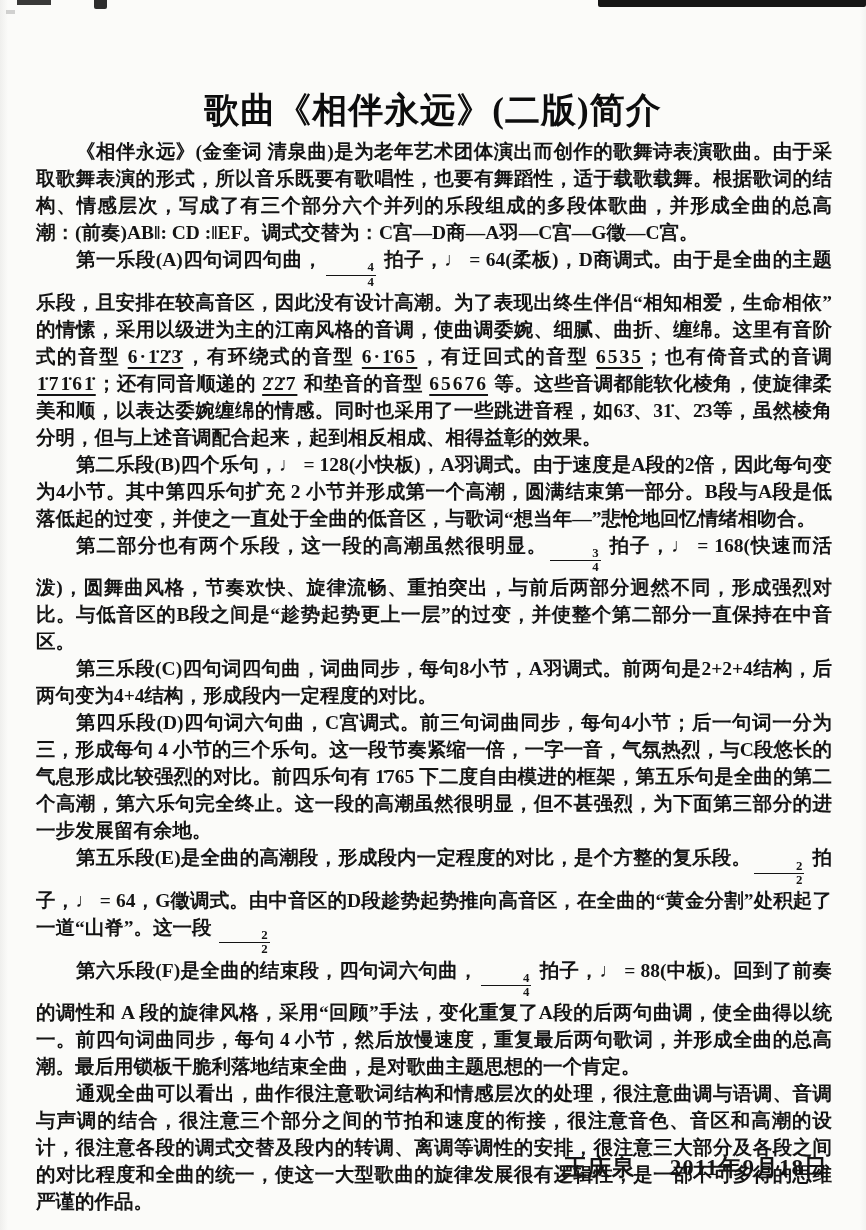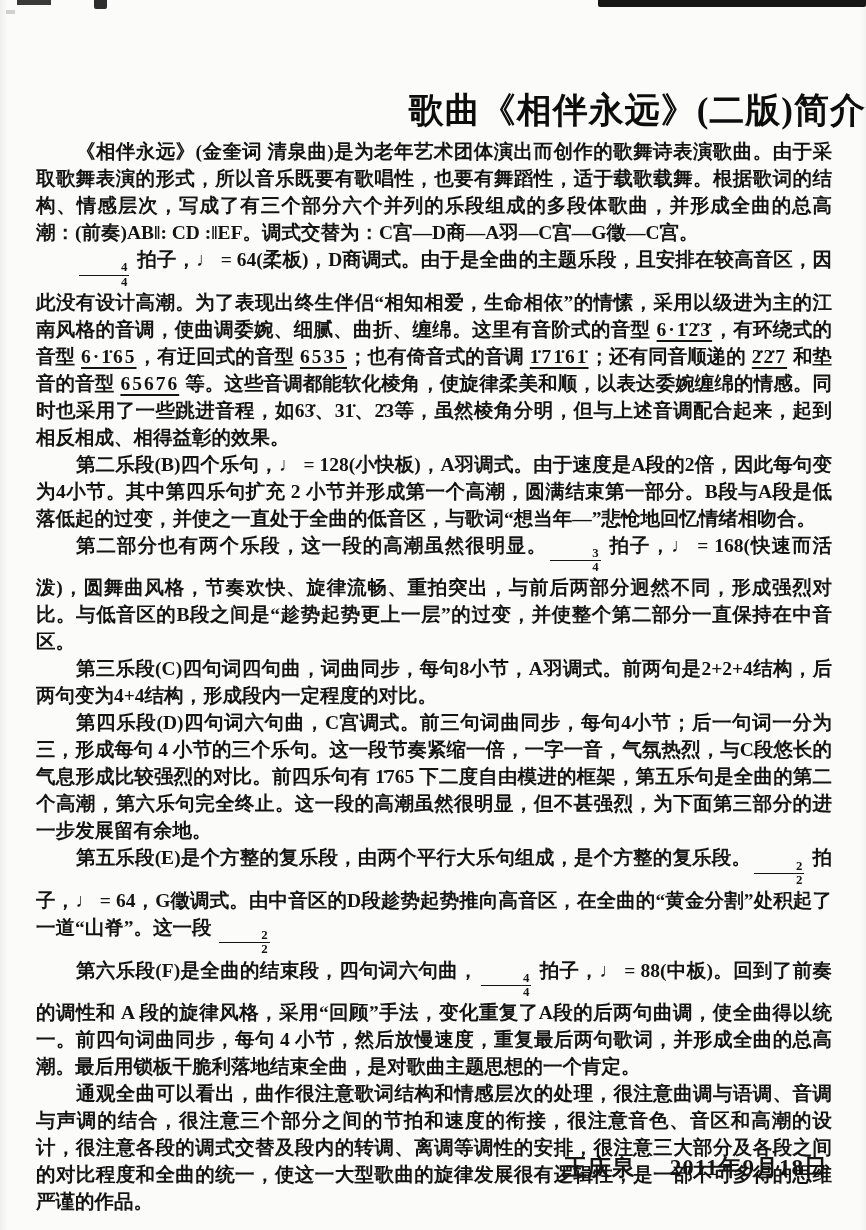--- a/index.html
+++ b/index.html
@@ -15,21 +15,21 @@
   }
   
   .artifact{position:absolute;background:#161616;}
   .bar-top-right{top:0;left:598px;width:268px;height:7px;border-radius:0 0 2px 2px;}
   .mark-a{top:0;left:17px;width:34px;height:5px;opacity:.85;}
   .mark-b{top:0;left:94px;width:13px;height:9px;opacity:.9;border-radius:0 0 2px 2px;}
   .mark-c{top:10px;left:6px;width:9px;height:4px;opacity:.18;}
 
   .title{
     position:absolute;top:64px;left:0;width:100%;
-    text-align:right;
+    text-align:center;
     font-size:35px;font-weight:900;letter-spacing:1px;
     color:#0d0d0d;
   }
   .doc{
     position:absolute;top:138px;left:36px;width:796px;
     font-size:19.5px;line-height:27px;font-weight:600;
     text-align:justify;text-justify:inter-ideograph;
   }
   .para{margin:0;text-indent:2.05em;}
   .run{}
@@ -59,32 +59,32 @@
 <div class="page">
   <div class="artifact bar-top-right"></div>
   <div class="artifact mark-a"></div>
   <div class="artifact mark-b"></div>
   <div class="artifact mark-c"></div>
 
   <h1 class="title">歌曲《相伴永远》(二版)简介</h1>
 
   <div class="doc">
       <p class="para"><span class="run">《相伴永远》(金奎词 清泉曲)是为老年艺术团体演出而创作的歌舞诗表演歌曲。由于采取歌舞表演的形式，所以音乐既要有歌唱性，也要有舞蹈性，适于载歌载舞。根据歌词的结构、情感层次，写成了有三个部分六个并列的乐段组成的多段体歌曲，并形成全曲的总高潮：(前奏)AB‖: CD :‖EF。调式交替为：C宫—D商—A羽—C宫—G徵—C宫。</span></p>
-      <p class="para"><span class="frac">
+      <p class="para"><span class="run">第一乐段(A)四句词四句曲，</span><span class="frac">
           <span class="num">4</span>
           <span class="den">4</span>
         </span><span class="run"> 拍子，♩ = 64(柔板)，D商调式。由于是全曲的主题乐段，且安排在较高音区，因此没有设计高潮。为了表现出终生伴侣“相知相爱，生命相依”的情愫，采用以级进为主的江南风格的音调，使曲调委婉、细腻、曲折、缠绵。这里有音阶式的音型 </span><span class="jianpu">6·1̇2̇3̇</span><span class="run">，有环绕式的音型 </span><span class="jianpu">6·1̇65</span><span class="run">，有迂回式的音型 </span><span class="jianpu">6535</span><span class="run">；也有倚音式的音调 </span><span class="jianpu">1̇71̇61̇</span><span class="run">；还有同音顺递的 </span><span class="jianpu">2̇2̇7</span><span class="run"> 和垫音的音型 </span><span class="jianpu">65676</span><span class="run"> 等。这些音调都能软化棱角，使旋律柔美和顺，以表达委婉缠绵的情感。同时也采用了一些跳进音程，如63̇、31̇、2̇3等，虽然棱角分明，但与上述音调配合起来，起到相反相成、相得益彰的效果。</span></p>
       <p class="para"><span class="run">第二乐段(B)四个乐句，♩ = 128(小快板)，A羽调式。由于速度是A段的2倍，因此每句变为4小节。其中第四乐句扩充 2 小节并形成第一个高潮，圆满结束第一部分。B段与A段是低落低起的过变，并使之一直处于全曲的低音区，与歌词“想当年—”悲怆地回忆情绪相吻合。</span></p>
       <p class="para"><span class="run">第二部分也有两个乐段，这一段的高潮虽然很明显。</span><span class="frac">
           <span class="num">3</span>
           <span class="den">4</span>
         </span><span class="run"> 拍子，♩ = 168(快速而活泼)，圆舞曲风格，节奏欢快、旋律流畅、重拍突出，与前后两部分迥然不同，形成强烈对比。与低音区的B段之间是“趁势起势更上一层”的过变，并使整个第二部分一直保持在中音区。</span></p>
       <p class="para"><span class="run">第三乐段(C)四句词四句曲，词曲同步，每句8小节，A羽调式。前两句是2+2+4结构，后两句变为4+4结构，形成段内一定程度的对比。</span></p>
       <p class="para"><span class="run">第四乐段(D)四句词六句曲，C宫调式。前三句词曲同步，每句4小节；后一句词一分为三，形成每句 4 小节的三个乐句。这一段节奏紧缩一倍，一字一音，气氛热烈，与C段悠长的气息形成比较强烈的对比。前四乐句有 </span><span class="run">1̇765</span><span class="run"> 下二度自由模进的框架，第五乐句是全曲的第二个高潮，第六乐句完全终止。这一段的高潮虽然很明显，但不甚强烈，为下面第三部分的进一步发展留有余地。</span></p>
-      <p class="para"><span class="run">第五乐段(E)是个方整的复乐段，由两个平行大乐句组成，是个方整的复乐段。</span><span class="frac">
+      <p class="para"><span class="run">第五乐段(E)是全曲的高潮段，形成段内一定程度的对比，是个方整的复乐段。</span><span class="frac">
           <span class="num">2</span>
           <span class="den">2</span>
         </span><span class="run"> 拍子，♩ = 64，G徵调式。由中音区的D段趁势起势推向高音区，在全曲的“黄金分割”处积起了一道“山脊”。这一段 </span><span class="frac">
           <span class="num">2</span>
           <span class="den">2</span>
         </span></p>
       <p class="para"><span class="run">第六乐段(F)是全曲的结束段，四句词六句曲，</span><span class="frac">
           <span class="num">4</span>
           <span class="den">4</span>
         </span><span class="run"> 拍子，♩ = 88(中板)。回到了前奏的调性和 A 段的旋律风格，采用“回顾”手法，变化重复了A段的后两句曲调，使全曲得以统一。前四句词曲同步，每句 4 小节，然后放慢速度，重复最后两句歌词，并形成全曲的总高潮。最后用锁板干脆利落地结束全曲，是对歌曲主题思想的一个肯定。</span></p>

